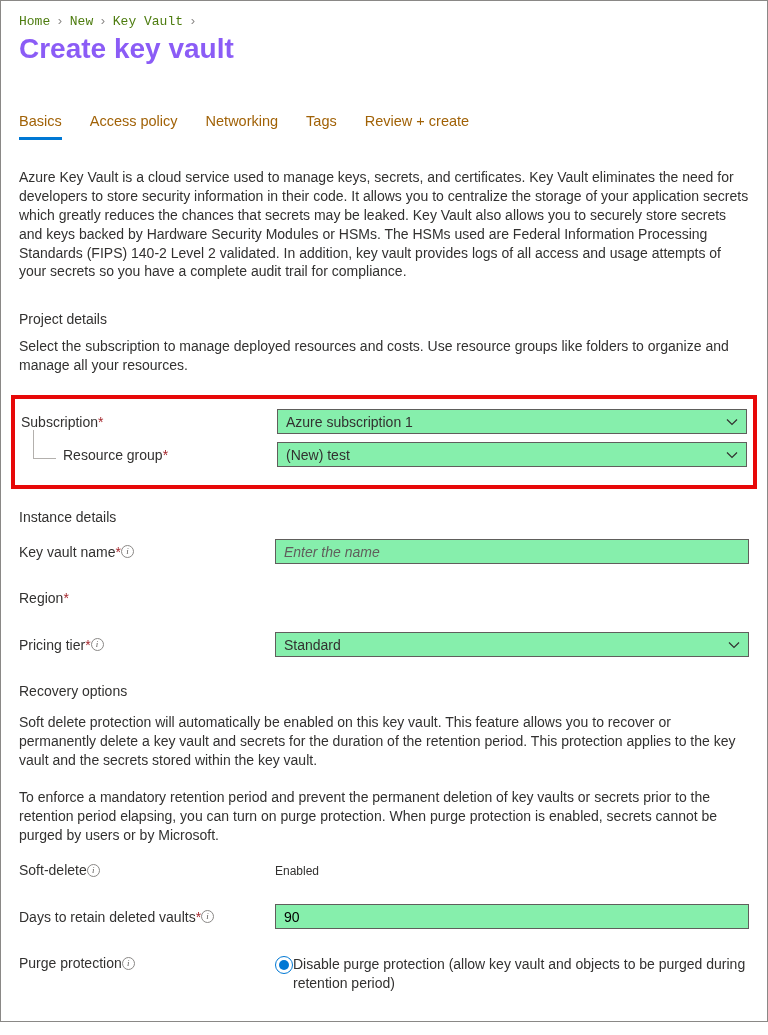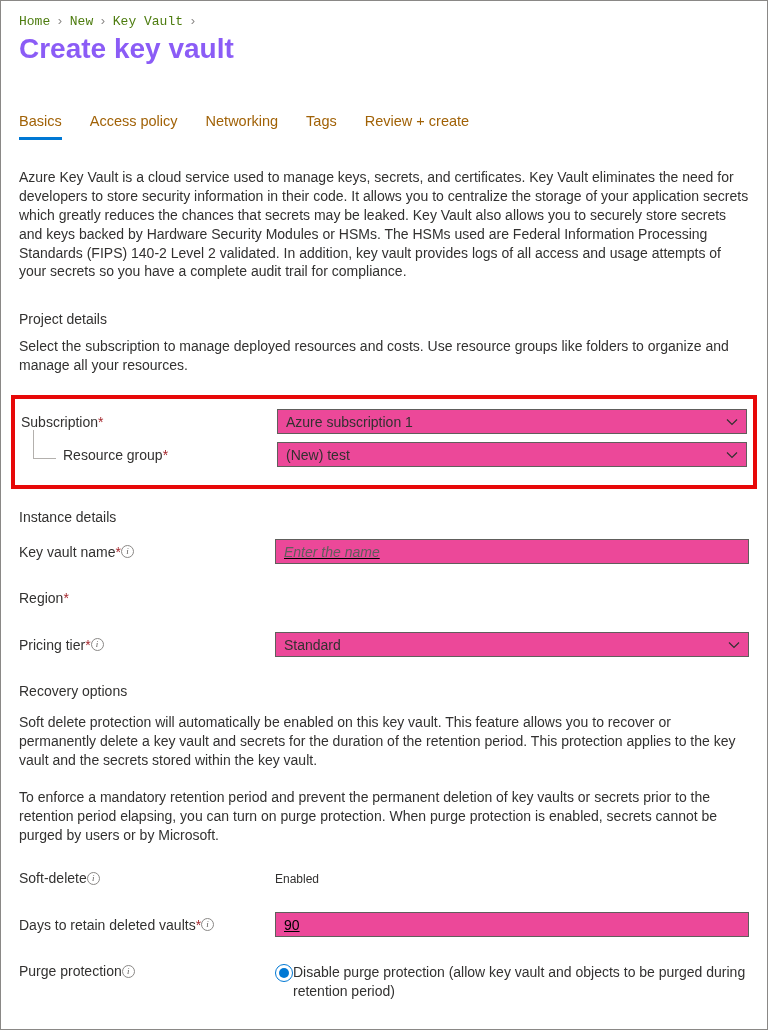--- a/index.html
+++ b/index.html
@@ -120,21 +120,21 @@
     }
     .form-row .control {
       flex: 1;
     }
     .select-box, .text-input {
       width: 100%;
       border: 1px solid #605e5c;
       padding: 5px 8px;
       font-size: 14px;
       font-family: inherit;
-      background: #ec4899;
+      background: #86efac;
       height: 25px;
       line-height: 1;
       display: flex;
       align-items: center;
       justify-content: space-between;
       cursor: pointer;
     }
     .text-input {
       cursor: text;
     }
@@ -201,21 +201,20 @@
       line-height: 1.35;
     }
     .form-row.top-align {
       align-items: flex-start;
     }
     .spacer-v {
       height: 18px;
     }
     input[type="text"]{
         outline:none;
-        text-decoration:underline;
     }
   </style>
 </head>
 <body>
 
 <div class="breadcrumb">
   <a href="#">Home</a>
   <span class="sep">›</span>
   <a href="#">New</a>
   <span class="sep">›</span>
@@ -306,21 +305,21 @@
           <path d="M1 3.5 L6 8.5 L11 3.5" stroke="#323130" stroke-width="1.2" fill="none"></path>
         </svg>
     </div>
   </div>
 </div>
 
 <div class="spacer-v"></div>
 
 <div class="section-heading" style="margin-bottom:14px;">Recovery options</div>
 <p class="section-text" style="margin-bottom:18px;">Soft delete protection will automatically be enabled on this key vault. This feature allows you to recover or permanently delete a key vault and secrets for the duration of the retention period. This protection applies to the key vault and the secrets stored within the key vault.</p>
-<p class="section-text" style="margin-bottom:26px;">To enforce a mandatory retention period and prevent the permanent deletion of key vaults or secrets prior to the retention period elapsing, you can turn on purge protection. When purge protection is enabled, secrets cannot be purged by users or by Microsoft.</p>
+<p class="section-text" style="margin-bottom:18px;">To enforce a mandatory retention period and prevent the permanent deletion of key vaults or secrets prior to the retention period elapsing, you can turn on purge protection. When purge protection is enabled, secrets cannot be purged by users or by Microsoft.</p>
 
 <div class="form-row">
   <div class="label">
     <span>Soft-delete</span>
     <span class="info-icon">i</span>
   </div>
   <div class="control">
     <div class="static-value">Enabled</div>
   </div>
 </div>

